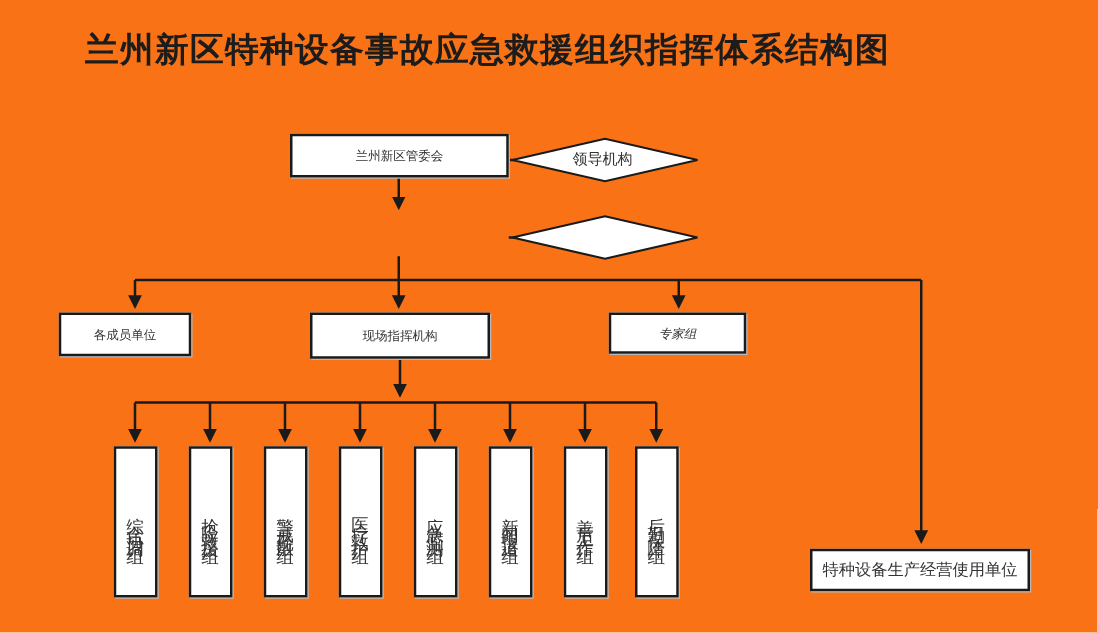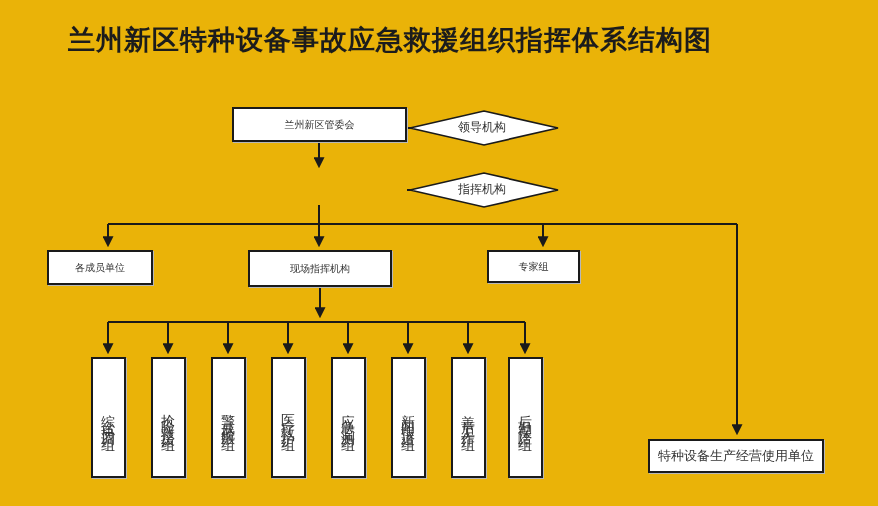--- a/index.html
+++ b/index.html
@@ -4,21 +4,21 @@
 <style>
   html, body {
     margin: 0;
     padding: 0;
     background: #ffffff;
   }
   #canvas {
     position: relative;
     width: 878px;
     height: 506px;
-    background: #eab308;
+    background: #f97316;
     font-family: "Liberation Sans", "DejaVu Sans", sans-serif;
     overflow: hidden;
   }
   #title {
     position: absolute;
     left: 68px;
     top: 22px;
     font-size: 27px;
     font-weight: bold;
     letter-spacing: 1px;
@@ -69,21 +69,21 @@
     text-orientation: upright;
     letter-spacing: 6px;
     font-size: 14px;
     color: #333333;
   }
   
   #node-top        { left: 232px; top: 107px; width: 175px; height: 35px; }
   #node-command    { left: 232px; top: 170px; width: 175px; height: 35px; }
   #node-members    { left: 47px;  top: 250px; width: 106px; height: 35px; }
   #node-onsite     { left: 248px; top: 250px; width: 144px; height: 37px; }
-  #node-expert     { left: 487px; top: 250px; width: 93px; height: 33px; }
+  #node-expert     { left: 487px; top: 250px; width: 110px; height: 33px; font-style: italic; }
   #node-production { left: 648px; top: 439px; width: 176px; height: 34px; font-size: 13px; }
   #dlabel-leadership { left: 422px; top: 119px; }
   #dlabel-command    { left: 422px; top: 181px; }
   #group-1 { left: 91px;  }
   #group-2 { left: 151px; }
   #group-3 { left: 211px; }
   #group-4 { left: 271px; }
   #group-5 { left: 331px; }
   #group-6 { left: 391px; }
   #group-7 { left: 451px; }
@@ -131,21 +131,20 @@
       <polygon points="410,128 484,111 558,128 484,145"></polygon>
       <polygon points="410,190 484,173 558,190 484,207"></polygon>
     </g>
   </svg>
 
   <div class="box" id="node-top">兰州新区管委会</div>
 
 
   <div class="diamond-label" id="dlabel-leadership">领导机构</div>
 
-  <div class="diamond-label" id="dlabel-command">指挥机构</div>
 
   <div class="box" id="node-members">各成员单位</div>
 
   <div class="box" id="node-onsite">现场指挥机构</div>
 
   <div class="box" id="node-expert">专家组</div>
 
   <div class="box" id="node-production">特种设备生产经营使用单位</div>
 
   <div class="vbox" id="group-1">综合协调组</div>

